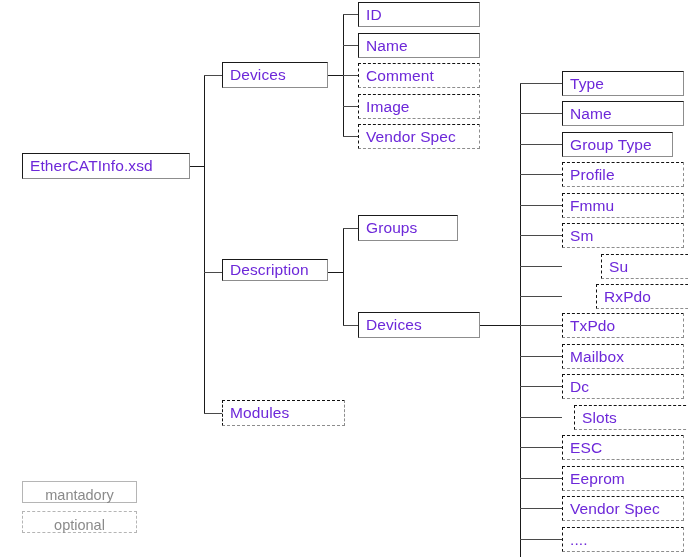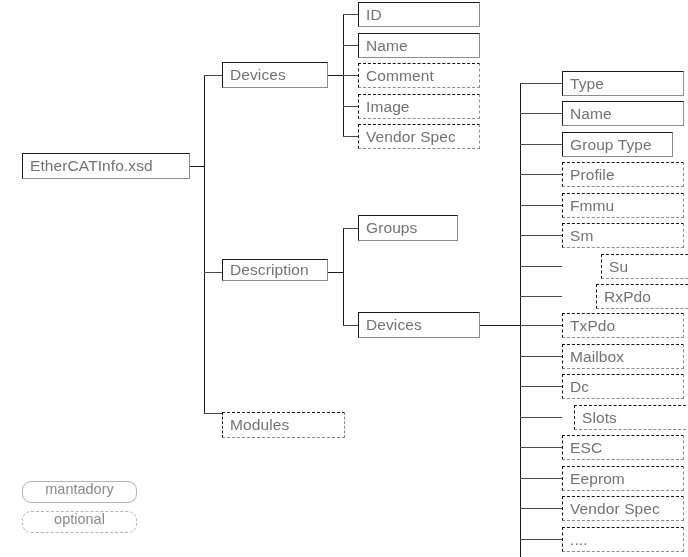--- a/index.html
+++ b/index.html
@@ -15,21 +15,21 @@
     font-family: "Liberation Sans", sans-serif;
     overflow: hidden;
   }
   
   .node {
     position: absolute;
     box-sizing: border-box;
     display: flex;
     align-items: center;
     font-size: 15.5px;
-    color: #737373;
+    color: #6d28d9;
     line-height: 1;
     padding-left: 7px;
     background: #ffffff;
     white-space: nowrap;
     letter-spacing: 0.1px;
   }
   .node.solid {
     border-top: 1.6px solid #1a1a1a;
     border-left: 1.6px solid #1a1a1a;
     border-right: 1.6px solid #8d8d8d;
@@ -53,27 +53,26 @@
   .vline {
     position: absolute;
     width: 0;
     border-left: 1.6px solid #1a1a1a;
   }
   
   .legend-box {
     position: absolute;
     box-sizing: border-box;
     display: flex;
-    align-items: flex-start;
+    align-items: flex-end;
     justify-content: center;
     font-size: 14.5px;
     color: #8a8a8a;
     background: #ffffff;
     line-height: 1;
-    border-radius: 9px;
   }
   .legend-box.solid {
     border: 1.3px solid #b5b5b5;
   }
   .legend-box.dashed {
     border: 1.4px dashed #b5b5b5;
   }
 </style>
 </head>
 <body>
@@ -95,21 +94,21 @@
   <div class="hline" style="left:204px; top:413px; width:19px;"></div>
 
   <div class="node solid" style="left:222px; top:62px; width:106px; height:26px;">
     <span>Devices</span>
   </div>
 
   <div class="node solid" style="left:222px; top:259px; width:106px; height:22px;">
     <span>Description</span>
   </div>
 
-  <div class="node dashed" style="left:222px; top:400px; width:123px; height:26px;margin-top:12px;">
+  <div class="node dashed" style="left:222px; top:400px; width:123px; height:26px;">
     <span>Modules</span>
   </div>
 
   <div class="hline dark" style="left:328px; top:75px; width:16px;"></div>
 
   <div class="vline" style="left:343px; top:14px; height:122px;"></div>
 
   <div class="hline" style="left:343px; top:14px; width:16px;"></div>
   <div class="hline" style="left:343px; top:45px; width:16px;"></div>
   <div class="hline" style="left:343px; top:75px; width:16px;"></div>

